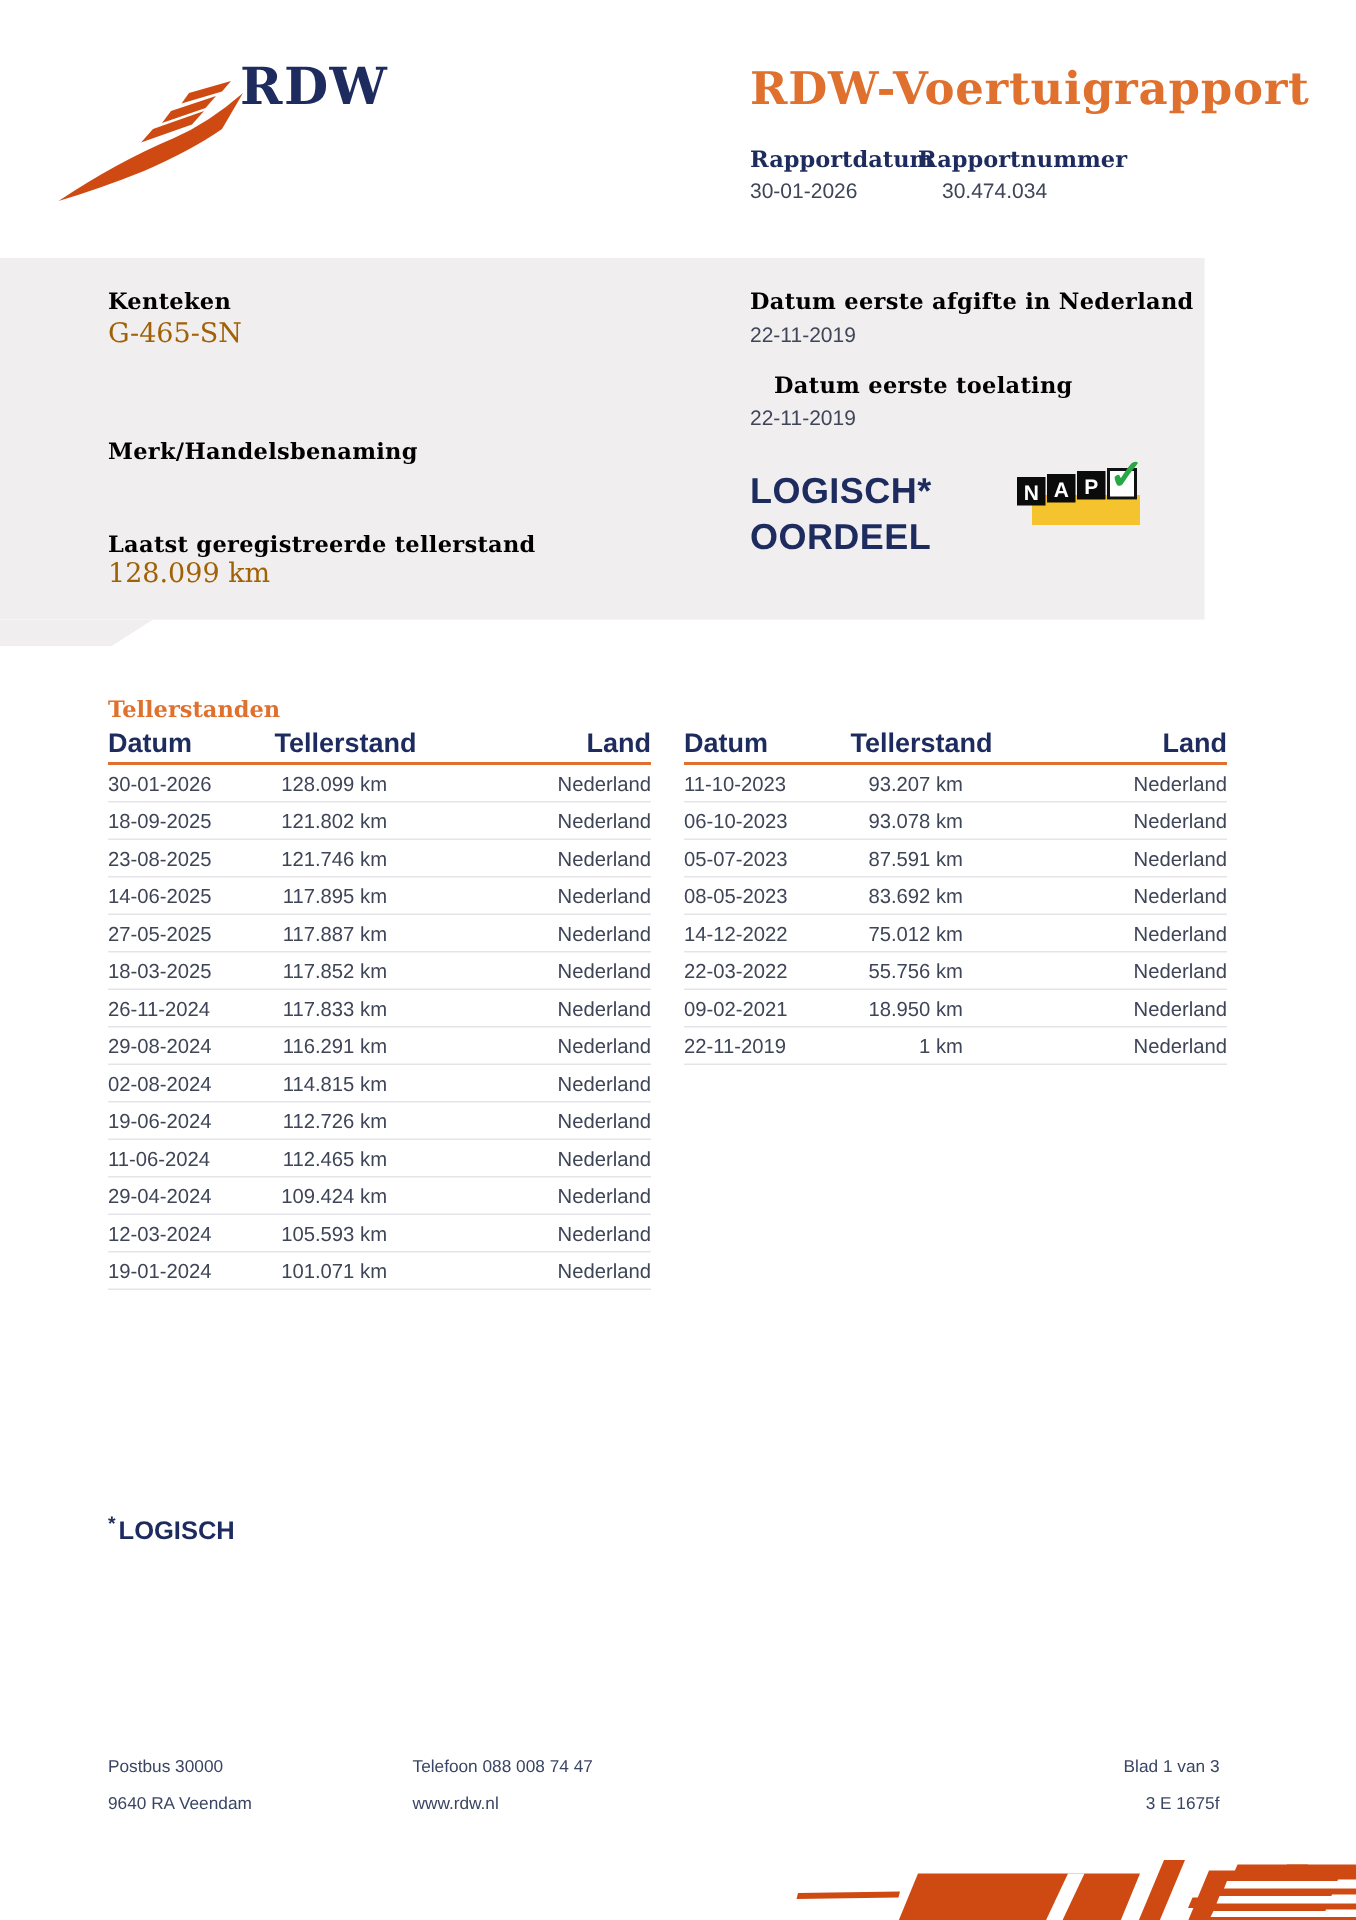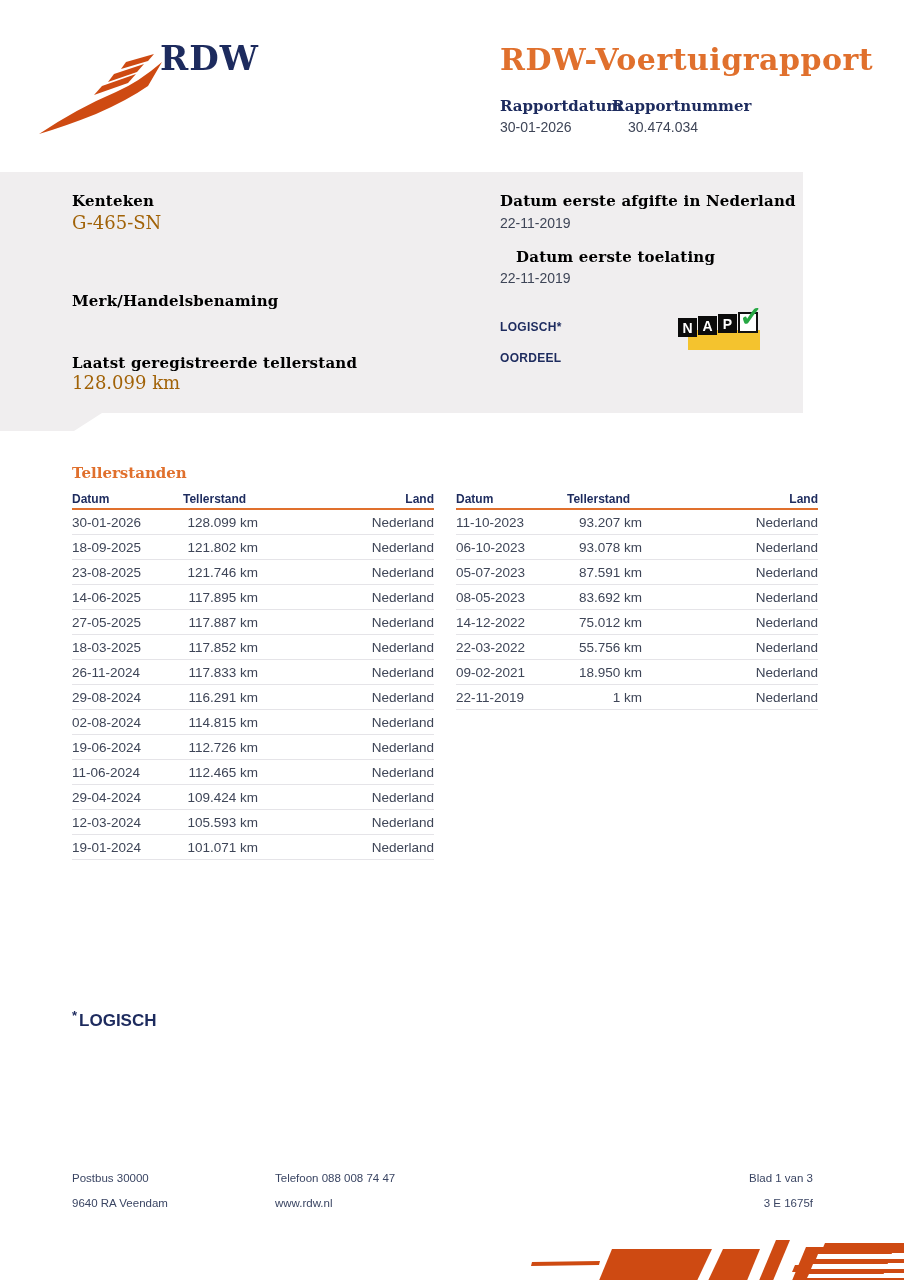--- a/index.html
+++ b/index.html
@@ -15,39 +15,39 @@
   .meta-value{font-size:14px;color:#3e4557;}
 
   
   .panel{left:0;top:172px;width:803px;height:241px;background:#f0eeef;}
   .panel-tail{left:0;top:413px;width:102px;height:18px;background:#f0eeef;
               clip-path:polygon(0 0,102px 0,74px 18px,0 18px);}
   .field-label{font-size:15px;font-weight:700;color:#000000;}
   .field-label.serif{letter-spacing:.2px;}
   .big-value{font-size:18px;color:#a16207;}
   .small-value{font-size:14px;color:#3e4557;}
-  .oordeel{font-size:12px;line-height:31px;font-weight:700;color:#1d2b5e;letter-spacing:.3px;}
+  .oordeel{font-size:24px;line-height:31px;font-weight:700;color:#1d2b5e;letter-spacing:.3px;}
 
   
   .nap{left:678px;top:310px;width:84px;height:42px;}
   .nap .yellow{position:absolute;left:10px;top:20px;width:72px;height:20px;background:#f4c32e;}
   .nap .tile{position:absolute;width:19px;height:19px;background:#0b0b0b;color:#fff;
              font-weight:700;font-size:14px;display:flex;align-items:center;justify-content:center;}
   .nap .t-n{left:0;top:8px;}
   .nap .t-a{left:20px;top:6px;}
   .nap .t-p{left:40px;top:4px;}
   .nap .checkbox{position:absolute;left:60px;top:2px;width:20px;height:21px;background:#fff;border:2px solid #111;box-sizing:border-box;}
   .nap .check{position:absolute;left:58px;top:-8px;width:30px;height:30px;color:#27a844;font-size:28px;font-weight:700;line-height:30px;text-align:center;}
 
   
   .section-title{left:72px;top:464px;font-size:15px;font-weight:700;color:#e0702d;}
   .tables{left:72px;top:484px;width:746px;display:flex;gap:22px;}
   .mtable{width:362px;}
   .thead{display:flex;align-items:flex-end;height:22px;border-bottom:2px solid #e0702d;
-         font-size:12px;font-weight:700;color:#1d2b5e;padding-bottom:2px;}
+         font-size:18px;font-weight:700;color:#1d2b5e;padding-bottom:2px;}
   .trow{display:flex;align-items:center;height:24px;border-bottom:1px solid #e5e4e8;
         font-size:13.5px;color:#3e4557;}
   .c0{width:111px;text-align:left;}
   .c1{width:75px;text-align:left;}
   .trow .c1{text-align:right;}
   .c2{flex:1;text-align:right;}
 
   
   .fn-head{left:72px;top:1008px;font-size:17px;font-weight:700;color:#1d2b5e;}
   .fn-head .ast{font-size:13px;vertical-align:6px;font-weight:700;margin-right:2px;}

